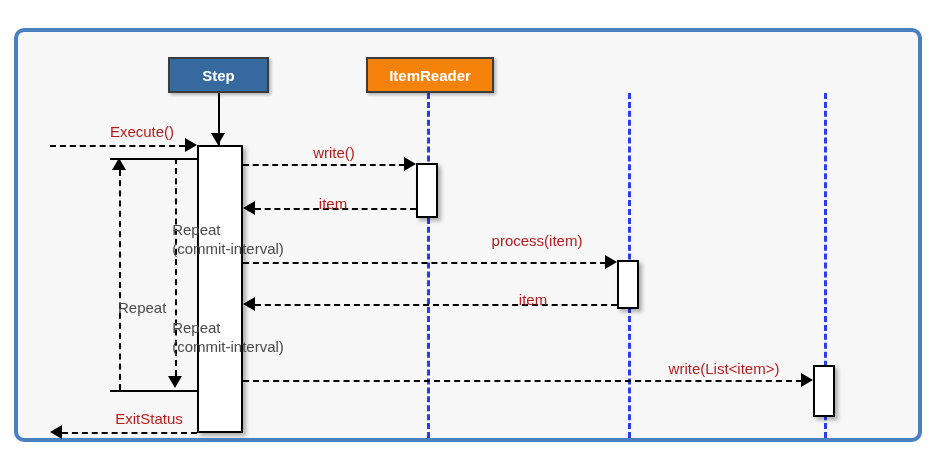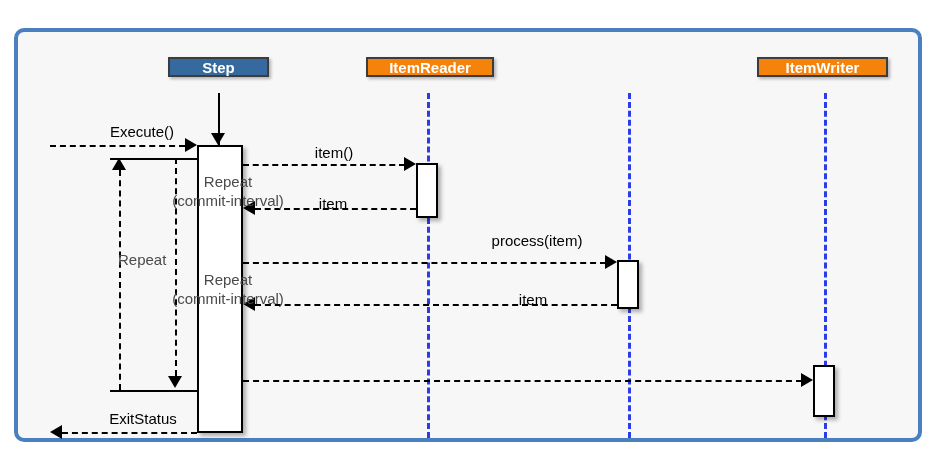--- a/index.html
+++ b/index.html
@@ -25,21 +25,21 @@
     background:#0d6fc4;border:2px solid #3c3c3c;
     box-sizing:border-box;
     display:flex;align-items:center;
     color:#ffffff;font-weight:bold;font-size:16px;
     padding-left:16px;
     z-index:6;
   }
 
   
   .part{
-    position:absolute;height:20px;
+    position:absolute;height:36px;
     border:2px solid #3c3c3c;
     box-sizing:border-box;
     display:flex;align-items:center;justify-content:center;
     color:#ffffff;font-weight:bold;font-size:15px;
     box-shadow:2px 2px 3px rgba(0,0,0,0.28);
     z-index:5;
   }
   .part.step{background:#36699e;}
   .part.orange{background:#f5820b;}
 
@@ -97,50 +97,47 @@
   .arrow-u{
     position:absolute;width:0;height:0;
     border-left:7px solid transparent;border-right:7px solid transparent;
     border-bottom:12px solid #000000;
     z-index:4;
   }
 
   
   .lbl{
     position:absolute;
-    color:#000000;font-size:15px;
+    color:#b91c1c;font-size:15px;
     white-space:nowrap;
     z-index:4;
   }
   .lbl.center{transform:translateX(-50%);}
   .lbl.loop{
-    color:#4a4a4a;font-size:15px;text-align:center;line-height:19px;
+    color:#4a4a4a;font-size:15px;line-height:19px;margin-top:48px;
   }
 </style>
 </head>
 <body>
 
 <div id="stage">
 
   <div class="frame"></div>
 
 
   <div class="lifeline-solid" style="left:218px;top:93px;height:52px;"></div>
   <div class="lifeline-dashed" style="left:427px;top:93px;height:345px;"></div>
   <div class="lifeline-dashed" style="left:628px;top:93px;height:345px;"></div>
   <div class="lifeline-dashed" style="left:824px;top:93px;height:345px;"></div>
 
   <div class="part step" style="left:168px;top:57px;width:101px;">
     <span>Step</span>
   </div>
   <div class="part orange" style="left:366px;top:57px;width:128px;">
     <span>ItemReader</span>
-  </div>
-  <div class="part orange" style="left:757px;top:57px;width:131px;">
-    <span>ItemWriter</span>
   </div>
 
   <div class="arrow-d" style="left:211px;top:133px;"></div>
 
   <div class="activation" style="left:197px;top:145px;width:46px;height:288px;"></div>
   <div class="activation" style="left:416px;top:163px;width:22px;height:55px;"></div>
   <div class="activation" style="left:617px;top:260px;width:22px;height:49px;"></div>
   <div class="activation" style="left:813px;top:365px;width:22px;height:52px;"></div>
 
   <div class="msg" style="left:50px;top:145px;width:135px;"></div>
@@ -154,21 +151,21 @@
 
   <div class="vline-dashed" style="left:175px;top:158px;height:218px;"></div>
   <div class="arrow-d" style="left:168px;top:376px;"></div>
 
   <div class="msg-solid" style="left:110px;top:390px;width:90px;"></div>
 
   <div class="lbl loop" style="left:118px;top:250px;">Repeat</div>
 
   <div class="msg" style="left:243px;top:164px;width:162px;"></div>
   <div class="arrow-r" style="left:404px;top:157px;"></div>
-  <div class="lbl center" style="left:334px;top:144px;">item()</div>
+  <div class="lbl center" style="left:334px;top:144px;">write()</div>
 
   <div class="msg" style="left:255px;top:208px;width:161px;"></div>
   <div class="arrow-l" style="left:243px;top:201px;"></div>
   <div class="lbl center" style="left:333px;top:195px;">item</div>
 
   <div class="lbl loop" style="left:228px;top:172px;transform:translateX(-50%);">
     <div>Repeat</div>
     <div>(commit-interval)</div>
   </div>
 
@@ -180,18 +177,19 @@
   <div class="arrow-l" style="left:243px;top:297px;"></div>
   <div class="lbl center" style="left:533px;top:291px;">item</div>
 
   <div class="lbl loop" style="left:228px;top:270px;transform:translateX(-50%);">
     <div>Repeat</div>
     <div>(commit-interval)</div>
   </div>
 
   <div class="msg" style="left:243px;top:380px;width:559px;"></div>
   <div class="arrow-r" style="left:801px;top:373px;"></div>
+  <div class="lbl center" style="left:724px;top:360px;">write(List&lt;item&gt;)</div>
 
   <div class="msg" style="left:62px;top:432px;width:135px;"></div>
   <div class="arrow-l" style="left:50px;top:425px;"></div>
-  <div class="lbl center" style="left:143px;top:410px;">ExitStatus</div>
+  <div class="lbl center" style="left:149px;top:410px;">ExitStatus</div>
 
 </div>
 
 </body></html>

